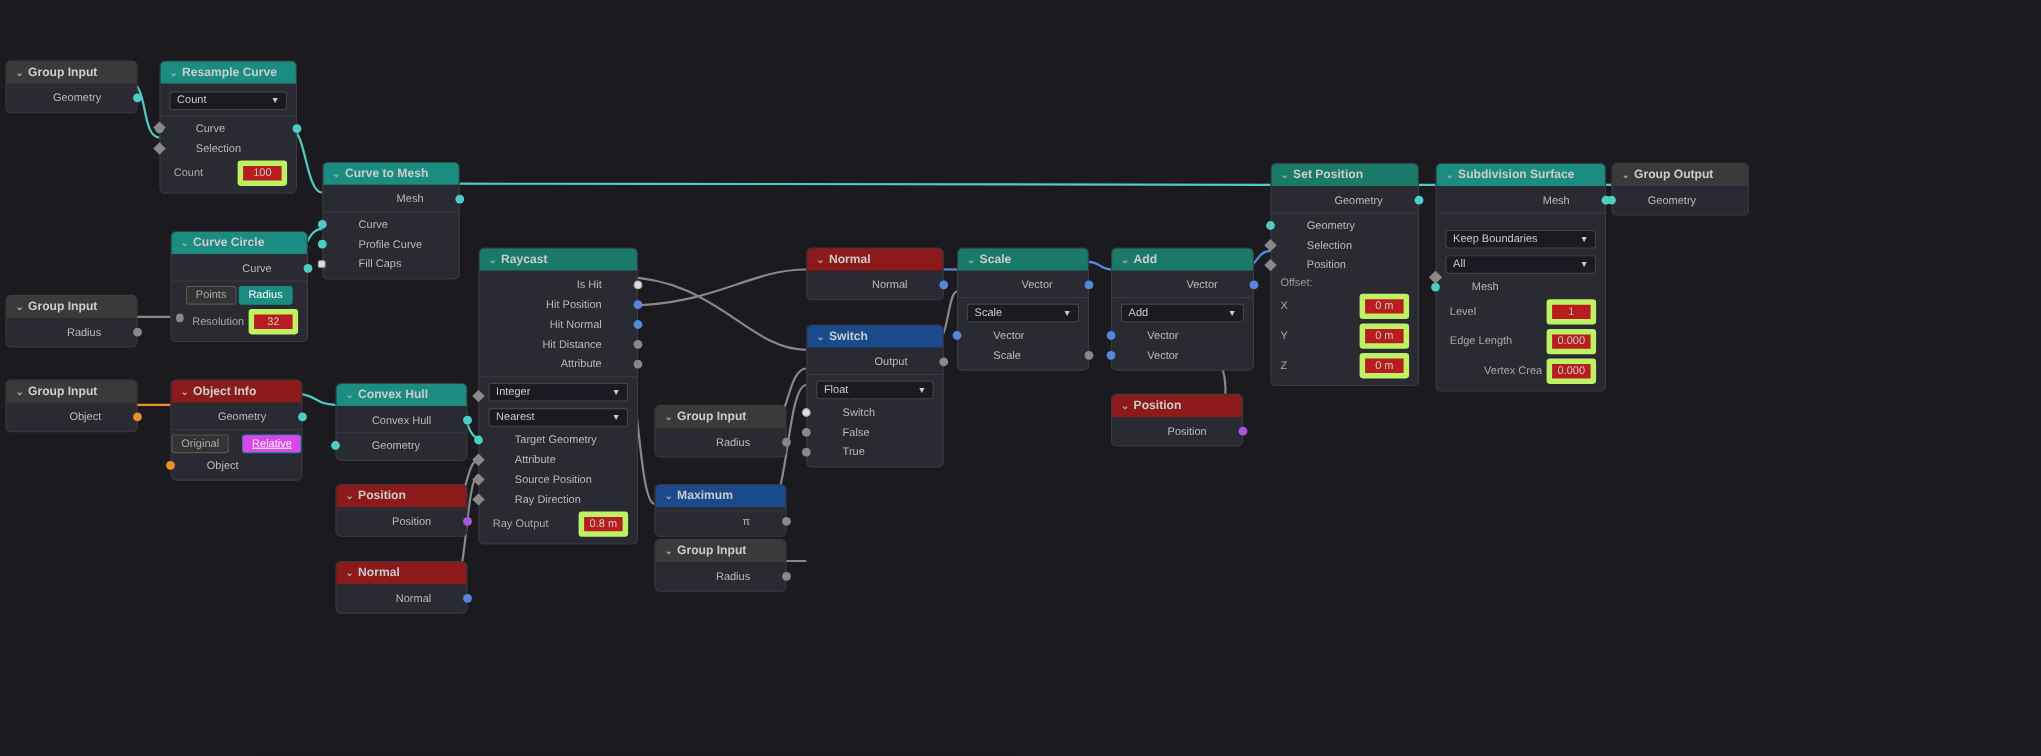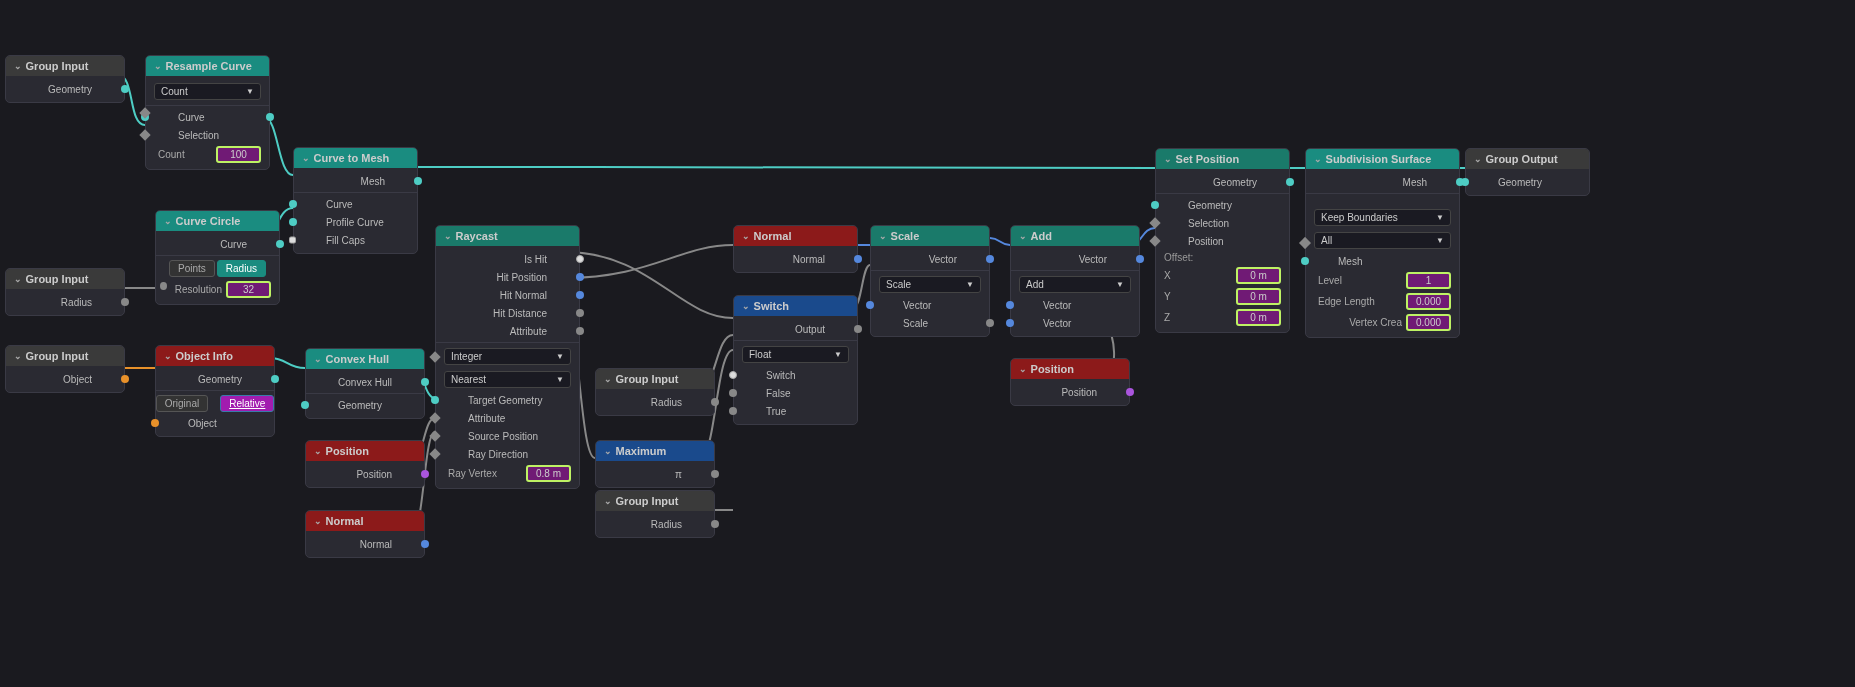--- a/index.html
+++ b/index.html
@@ -77,40 +77,40 @@
     .dropdown .chev { font-size: 8px; }
 
     .field-row {
       display: flex;
       align-items: center;
       gap: 4px;
       padding: 2px 8px;
     }
     .field-label { color: #aaa; font-size: 10px; flex: 1; }
     .field-value {
-      background: #701a75;
-      border: 2px solid #bef264;
+      background: #b91c1c;
+      border: 5px solid #bef264;
       border-radius: 3px;
       padding: 1px 5px;
       color: #ccc;
       font-size: 10px;
       min-width: 45px;
       text-align: center;
     }
     .btn-tab {
       padding: 2px 8px;
       border-radius: 3px;
       font-size: 10px;
       border: 1px solid #555;
       background: #333;
       color: #aaa;
       cursor: pointer;
     }
     .btn-tab.active {
-      background: #a21caf;
+      background: #d946ef;
       color: #fff;
       border-color: #3a7aaa;
       text-decoration: underline;
     }
     .btn-tab.active-teal {
       background: #1a8c80;
       color: #fff;
       border-color: #1a8c80;
     }
 
@@ -435,21 +435,21 @@
     <div class="node-row">
       <div class="diamond"></div>
       <span class="node-label-left">Source Position</span>
     </div>
     <div class="node-row">
       <div class="diamond"></div>
       <span class="node-label-left">Ray Direction</span>
     </div>
     <div class="field-row">
       <div class="diamond"></div>
-      <span class="field-label" style="padding-left:4px;">Ray Vertex</span>
+      <span class="field-label" style="padding-left:4px;">Ray Output</span>
       <div class="field-value">0.8 m</div>
     </div>
   </div>
 </div>
 
 <div class="node" style="left:595px;top:368px;width:115px;">
   <div class="node-header header-gray">
     <span class="arrow">⌄</span>
     <span>Group Input</span>
   </div>

